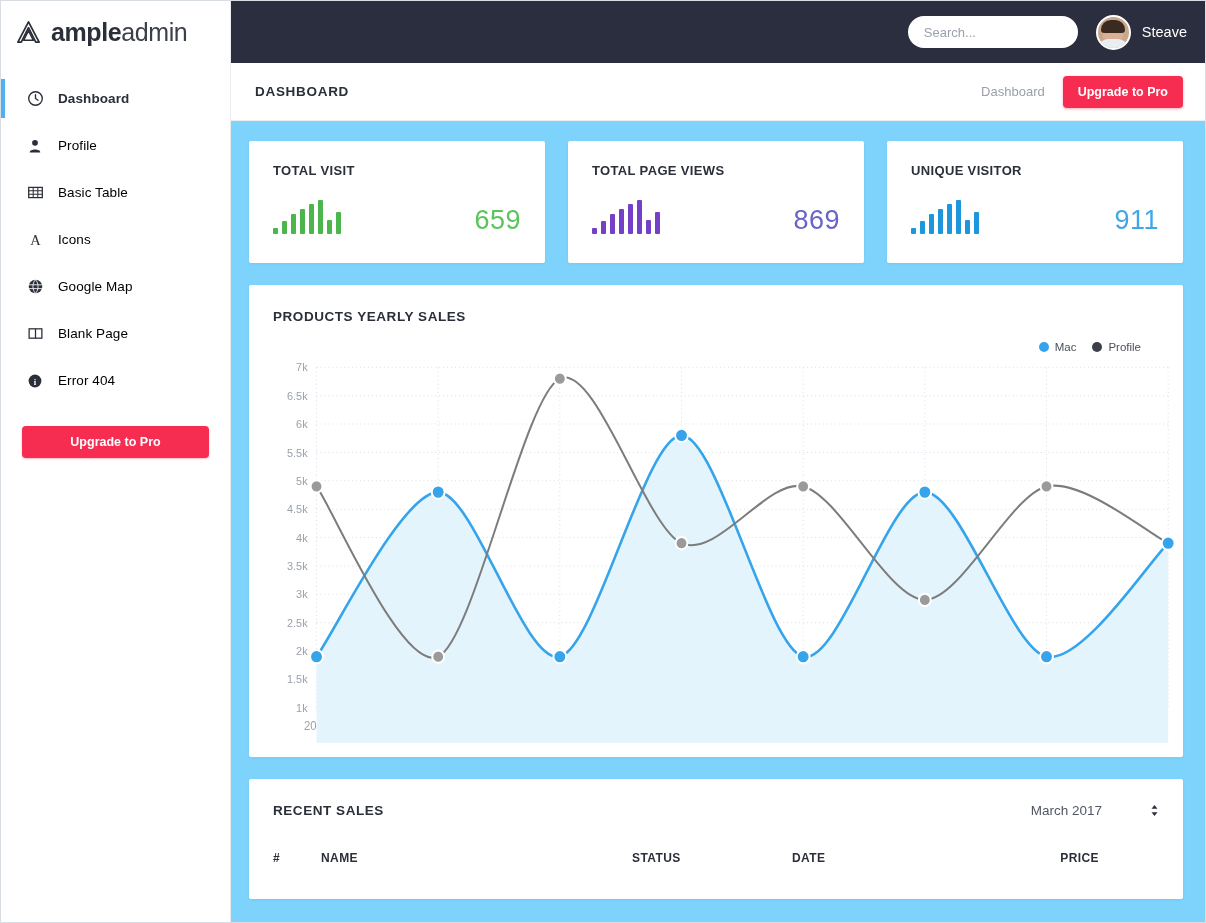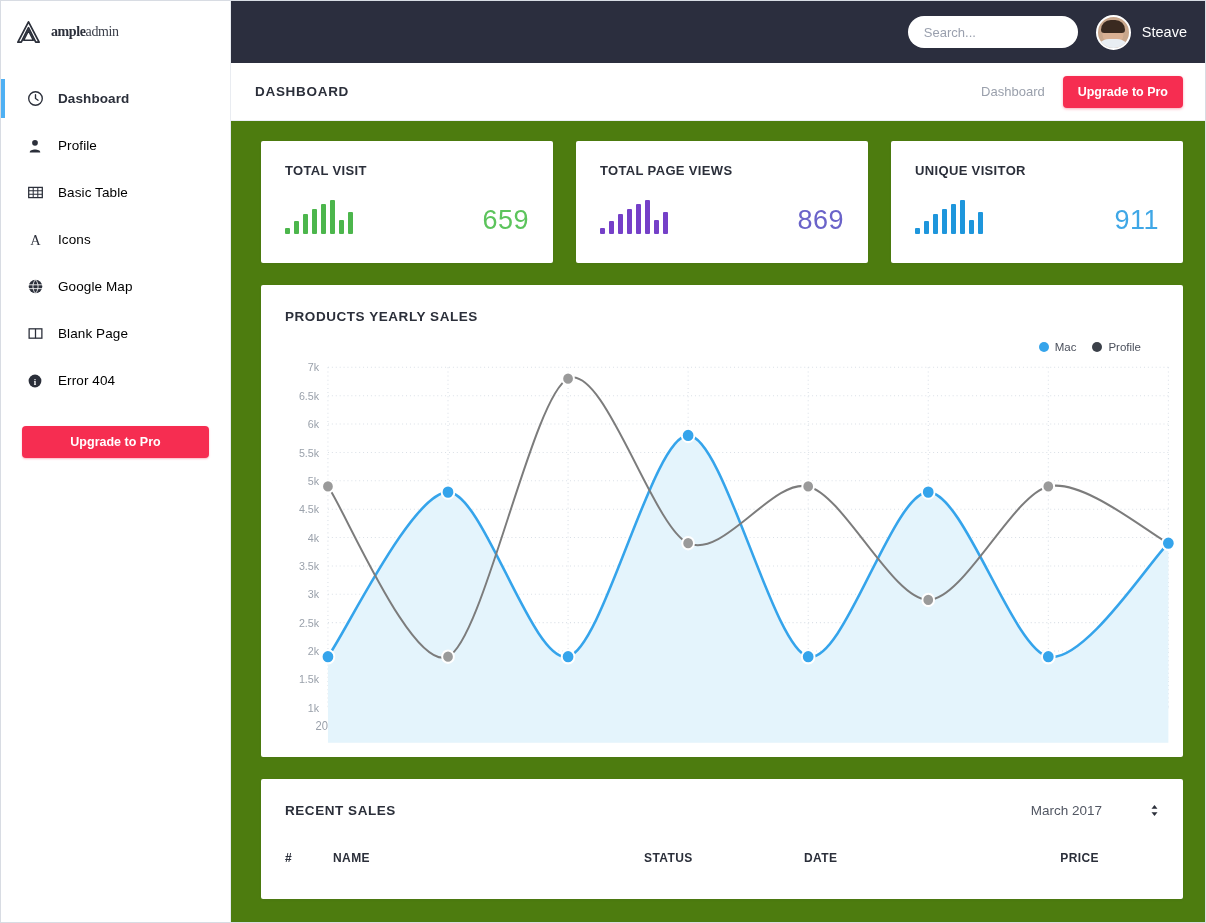--- a/index.html
+++ b/index.html
@@ -26,21 +26,21 @@
     position: relative;
     z-index: 5;
   }
   .brand {
     height: 62px;
     display: flex; align-items: center;
     padding-left: 14px;
     gap: 9px;
   }
   .brand-mark { width: 27px; height: 27px; flex-shrink: 0; }
-  .brand-text { font-size: 14px; color: #2b2f3a; letter-spacing: -0.4px; font-family: Liberation Serif, serif; }
+  .brand-text { font-size: 25px; color: #2b2f3a; letter-spacing: -0.4px; }
   .brand-text b { font-weight: 700; }
   .brand-text span { font-weight: 400; color: #3b3f4a; }
 
   .nav { padding-top: 12px; }
   .nav-item {
     height: 47px;
     display: flex; align-items: center;
     padding-left: 25px;
     gap: 14px;
     position: relative;
@@ -149,22 +149,22 @@
   .pro-btn {
     background: #f62d51; color: #fff;
     font-size: 12.5px; font-weight: 700;
     padding: 9px 15px; border-radius: 4px;
     cursor: pointer;
     box-shadow: 0 1px 3px rgba(246,45,81,0.4);
   }
 
   .content {
     flex: 1;
-    background: #4d7c0f;
-    padding: 20px 22px 0 30px;
+    background: #7dd3fc;
+    padding: 20px 22px 0 18px;
     overflow: hidden;
   }
 
   
   .cards { display: flex; gap: 23px; }
   .card {
     flex: 1;
     background: #fff;
     border-radius: 2px;
     padding: 22px 24px 24px 24px;

